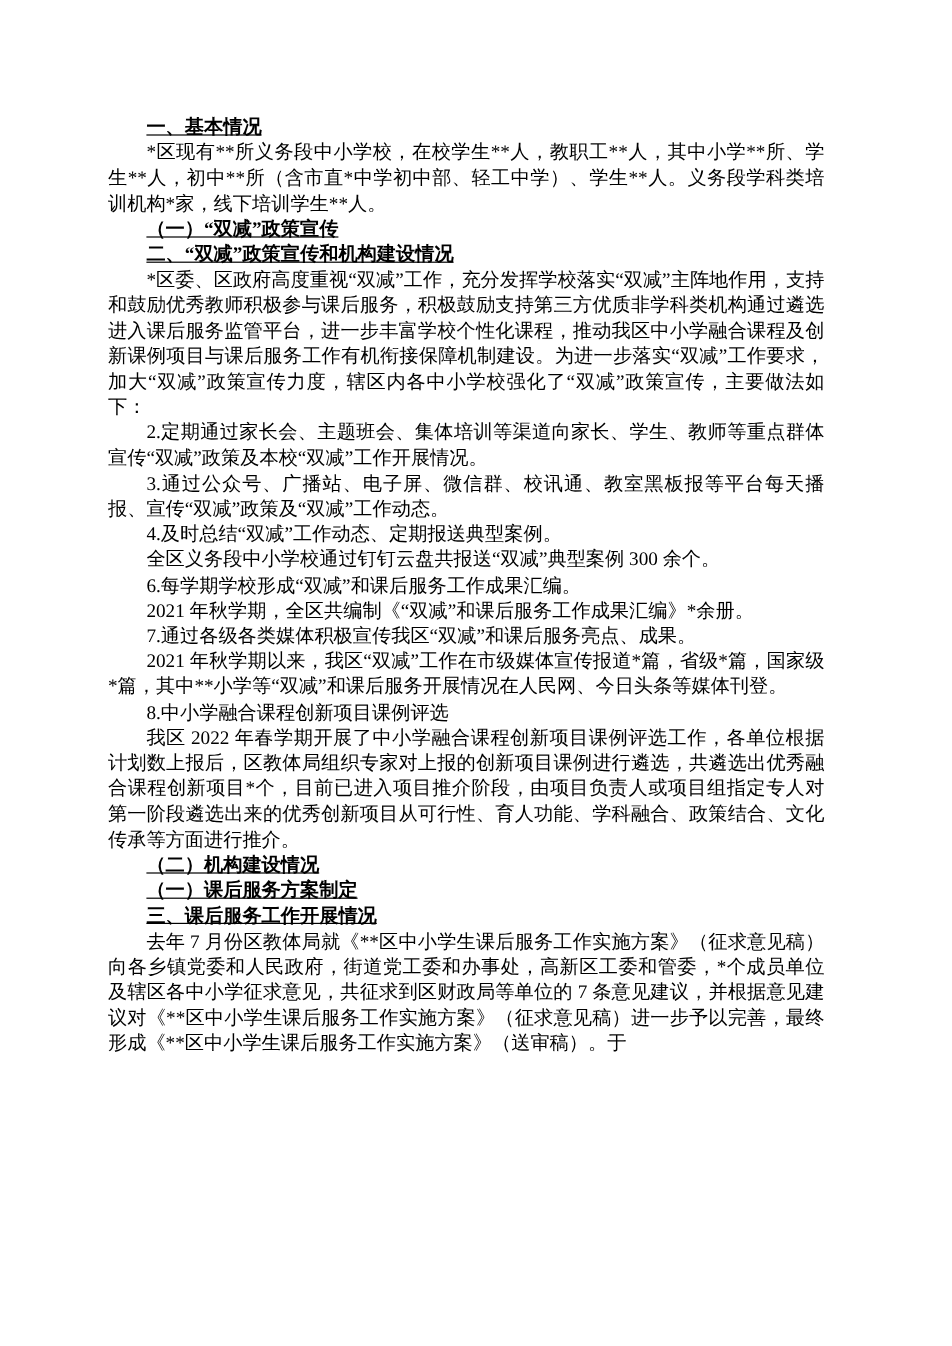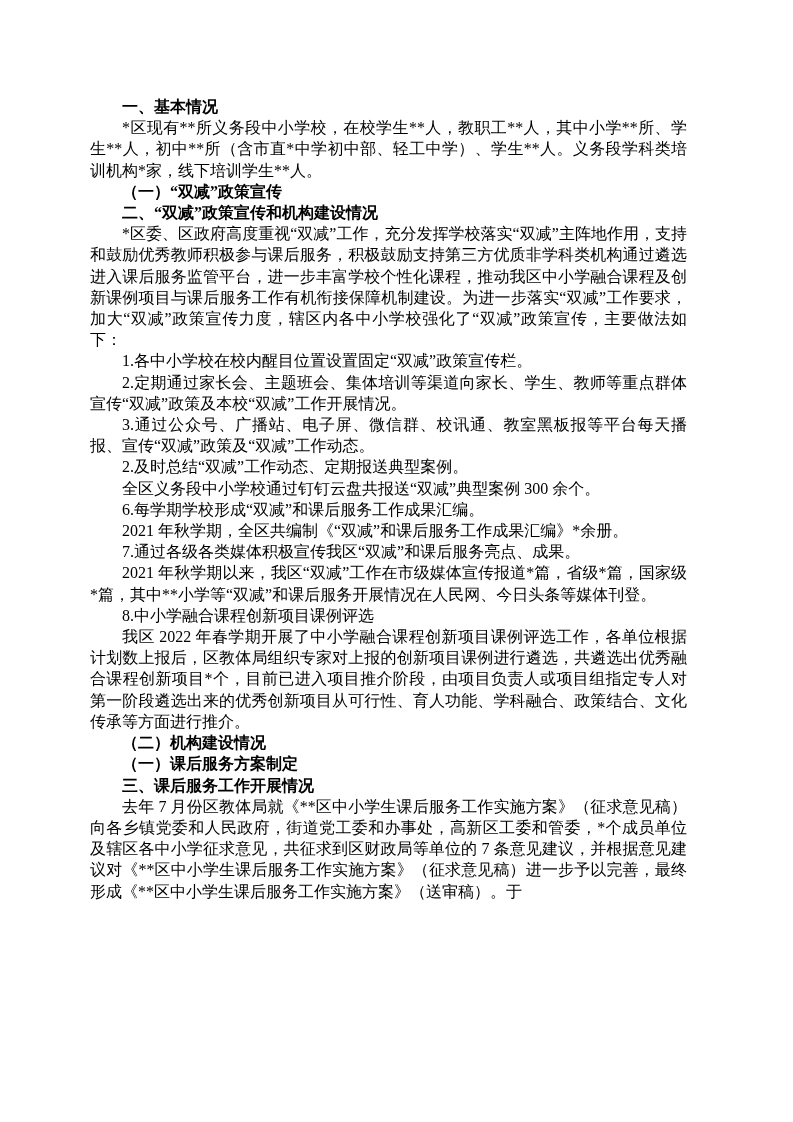--- a/index.html
+++ b/index.html
@@ -25,35 +25,35 @@
     text-align: justify;
     letter-spacing: 0;
   }
   .page p {
     margin: 0;
     padding: 0;
     text-indent: 2em;
   }
   .page p.h {
     font-weight: bold;
+    text-decoration: underline;
   }
 </style>
 </head>
 <body>
 
 <div class="page">
   <p class="h">一、基本情况</p>
   <p>*区现有**所义务段中小学校，在校学生**人，教职工**人，其中小学**所、学生**人，初中**所（含市直*中学初中部、轻工中学）、学生**人。义务段学科类培训机构*家，线下培训学生**人。</p>
   <p class="h">（一）“双减”政策宣传</p>
   <p class="h">二、“双减”政策宣传和机构建设情况</p>
   <p>*区委、区政府高度重视“双减”工作，充分发挥学校落实“双减”主阵地作用，支持和鼓励优秀教师积极参与课后服务，积极鼓励支持第三方优质非学科类机构通过遴选进入课后服务监管平台，进一步丰富学校个性化课程，推动我区中小学融合课程及创新课例项目与课后服务工作有机衔接保障机制建设。为进一步落实“双减”工作要求，加大“双减”政策宣传力度，辖区内各中小学校强化了“双减”政策宣传，主要做法如下：</p>
-  <p>1.各中小学校在校内醒目位置设置固定“双减”政策宣传栏。</p>
   <p>2.定期通过家长会、主题班会、集体培训等渠道向家长、学生、教师等重点群体宣传“双减”政策及本校“双减”工作开展情况。</p>
   <p>3.通过公众号、广播站、电子屏、微信群、校讯通、教室黑板报等平台每天播报、宣传“双减”政策及“双减”工作动态。</p>
-  <p>2.及时总结“双减”工作动态、定期报送典型案例。</p>
+  <p>4.及时总结“双减”工作动态、定期报送典型案例。</p>
   <p>全区义务段中小学校通过钉钉云盘共报送“双减”典型案例 300 余个。</p>
   <p>6.每学期学校形成“双减”和课后服务工作成果汇编。</p>
   <p>2021 年秋学期，全区共编制《“双减”和课后服务工作成果汇编》*余册。</p>
   <p>7.通过各级各类媒体积极宣传我区“双减”和课后服务亮点、成果。</p>
   <p>2021 年秋学期以来，我区“双减”工作在市级媒体宣传报道*篇，省级*篇，国家级*篇，其中**小学等“双减”和课后服务开展情况在人民网、今日头条等媒体刊登。</p>
   <p>8.中小学融合课程创新项目课例评选</p>
   <p>我区 2022 年春学期开展了中小学融合课程创新项目课例评选工作，各单位根据计划数上报后，区教体局组织专家对上报的创新项目课例进行遴选，共遴选出优秀融合课程创新项目*个，目前已进入项目推介阶段，由项目负责人或项目组指定专人对第一阶段遴选出来的优秀创新项目从可行性、育人功能、学科融合、政策结合、文化传承等方面进行推介。</p>
   <p class="h">（二）机构建设情况</p>
   <p class="h">（一）课后服务方案制定</p>
   <p class="h">三、课后服务工作开展情况</p>

